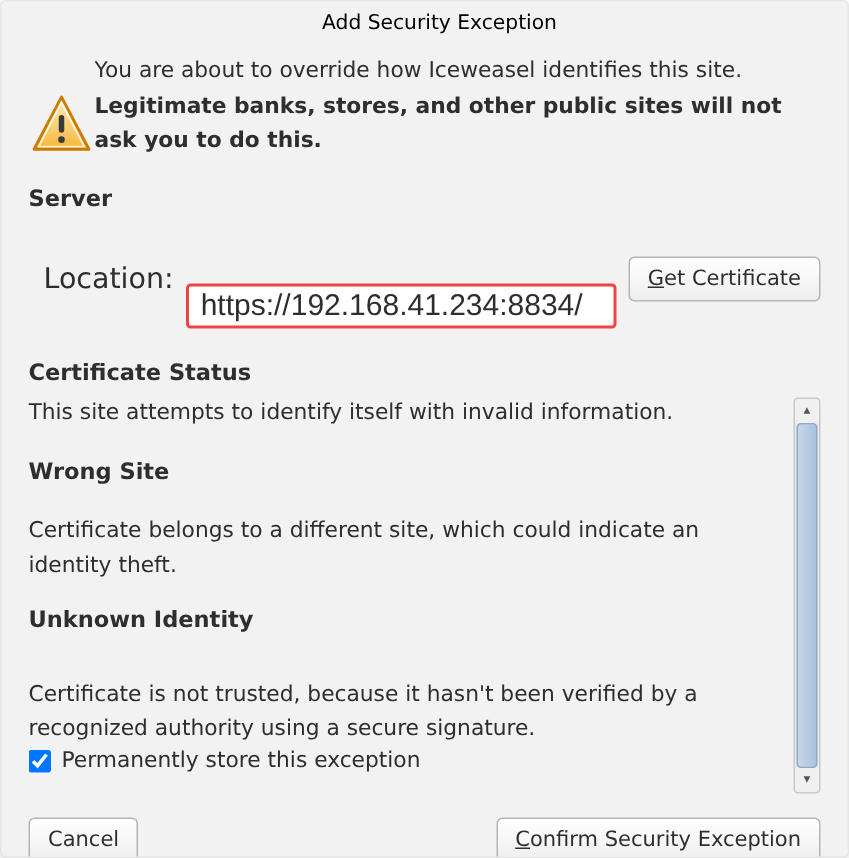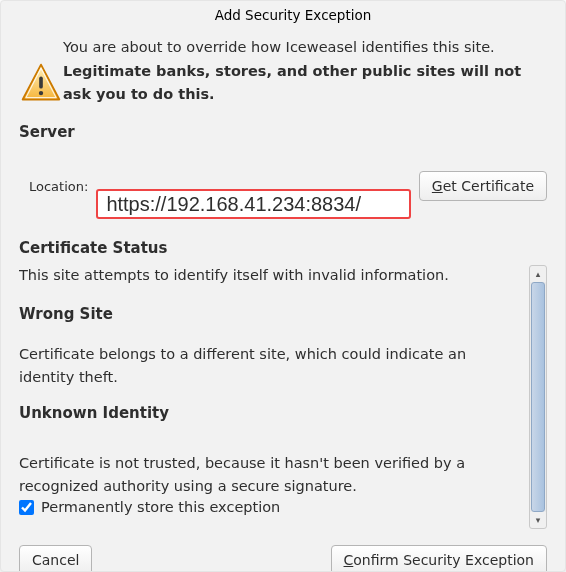--- a/index.html
+++ b/index.html
@@ -73,21 +73,21 @@
       margin-top: 8px;
       margin-bottom: 6px;
     }
     .server-row {
       display: flex;
       align-items: center;
       gap: 8px;
       margin: 6px 0 12px 10px;
     }
     .server-row label {
-      font-size: 13px;
+      font-size: 19px;
     }
     .url-input {
       flex: 1 1 auto;
       height: 30px;
       padding: 3px 8px;
       font-size: 20px;
       border: 2px solid #ef4444;
       border-radius: 3px;
       background: #ffffff;
       outline: none;

